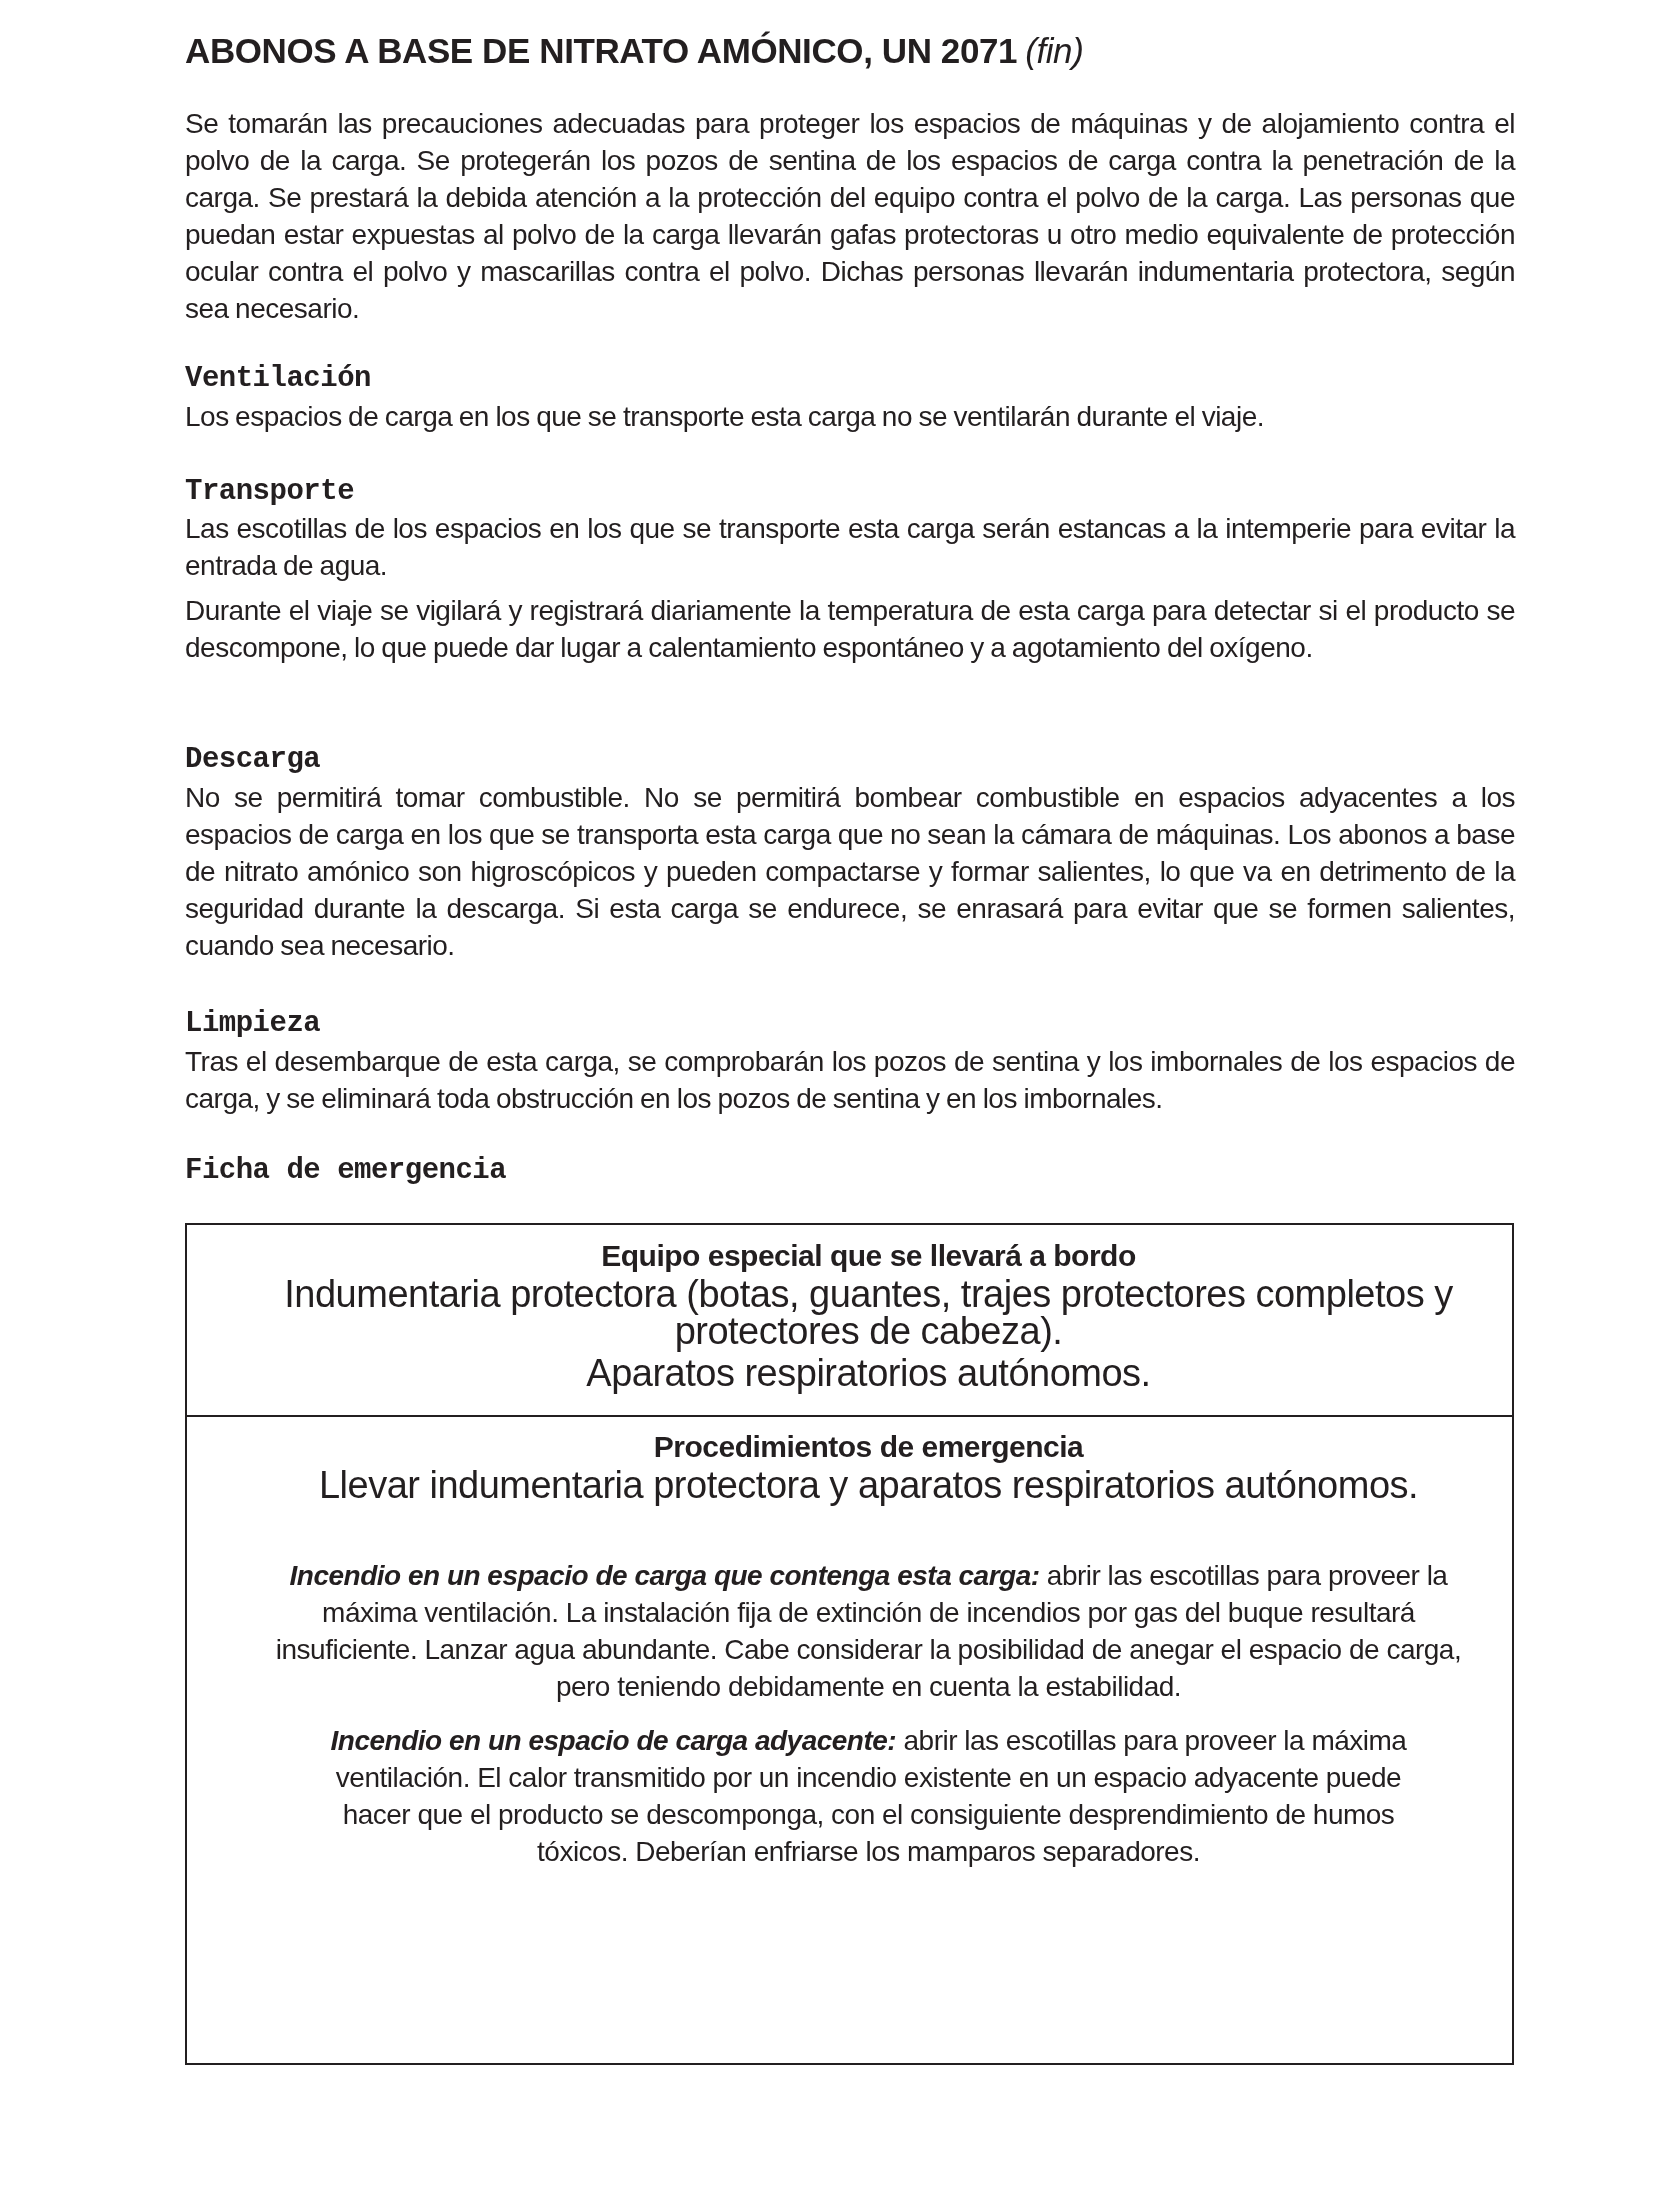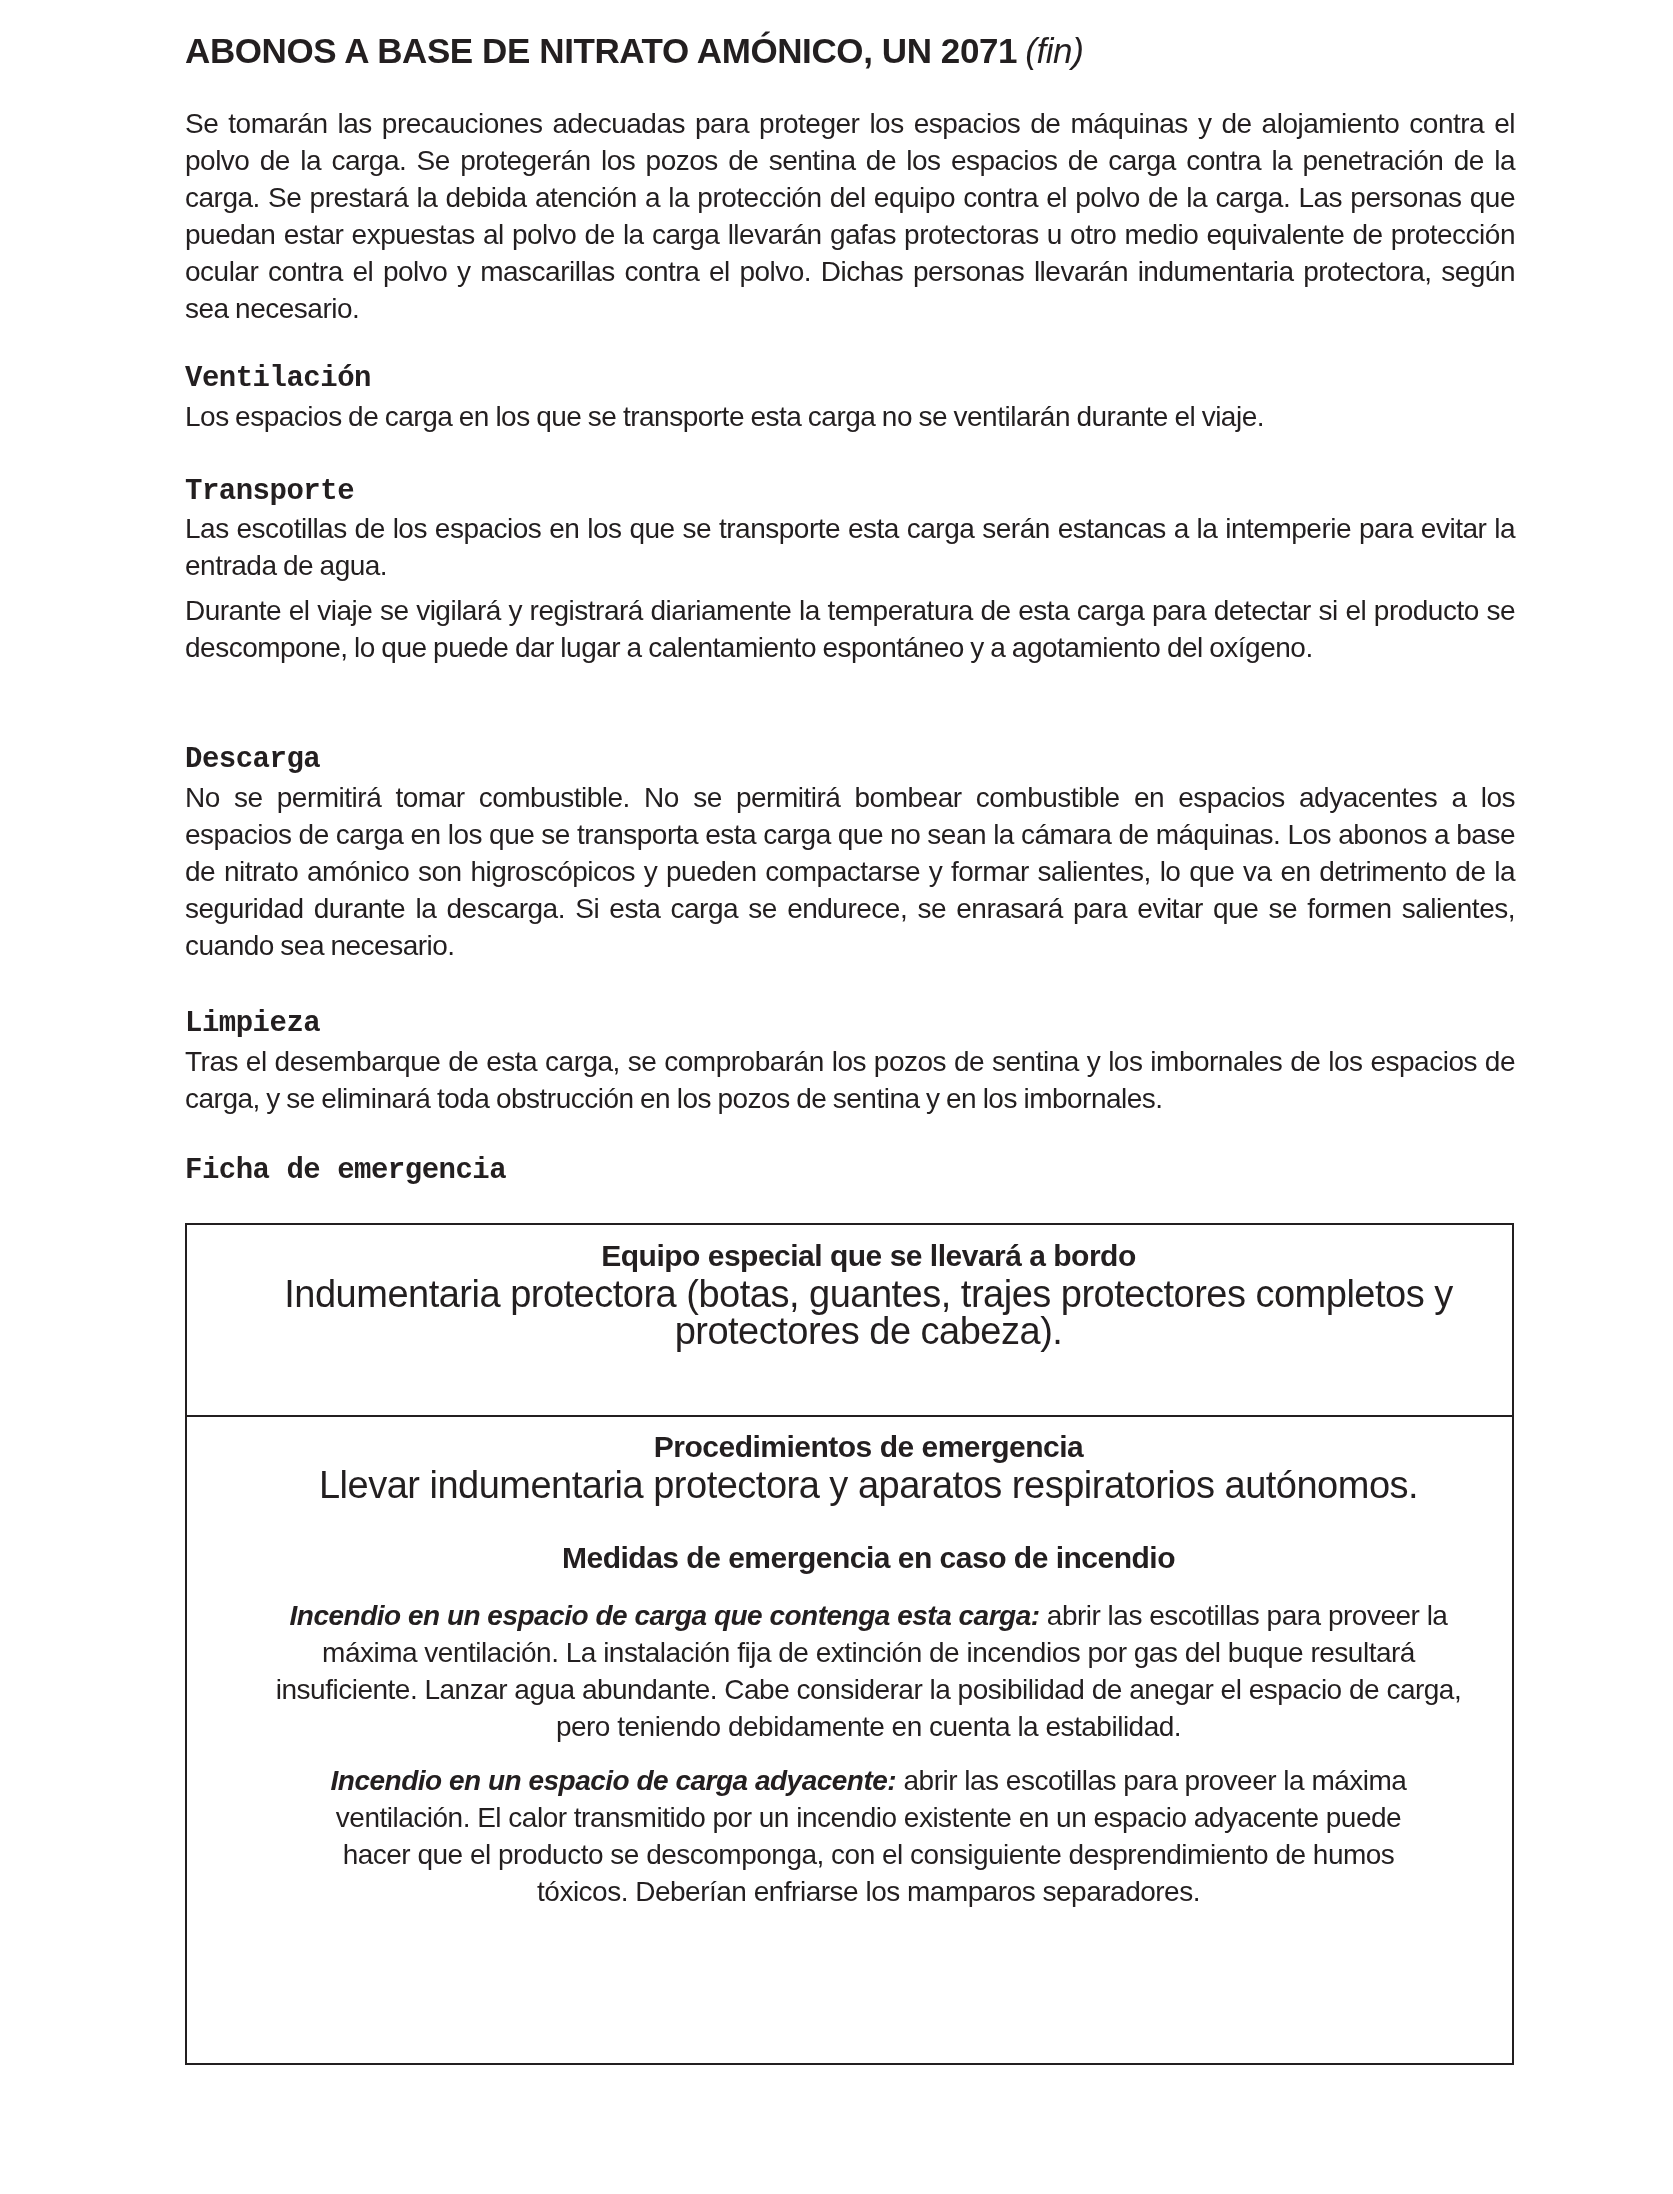--- a/index.html
+++ b/index.html
@@ -60,29 +60,29 @@
   <p class="para" style="top:1043px;">Tras el desembarque de esta carga, se comprobarán los pozos de sentina y los imbornales de los espacios de carga, y se eliminará toda obstrucción en los pozos de sentina y en los imbornales.</p>
 
   <h2 class="heading" style="top:1152px;">Ficha de emergencia</h2>
 </div>
 
 <div class="box">
   <div class="box-section" style="top:11px;">
     <h3 class="box-heading">Equipo especial que se llevará a bordo</h3>
     <p class="box-text">Indumentaria protectora (botas, guantes, trajes protectores completos y</p>
     <p class="box-text">protectores de cabeza).</p>
+    <p class="box-text" style="margin-top:4.7px;">Aparatos respiratorios autónomos.</p>
   </div>
 
   <div class="box-divider"></div>
 
   <div class="box-section" style="top:202px;">
     <h3 class="box-heading">Procedimientos de emergencia</h3>
     <p class="box-text">Llevar indumentaria protectora y aparatos respiratorios autónomos.</p>
   </div>
 
   <div class="box-section" style="top:313px;">
-    <h3 class="box-heading">Medidas de emergencia en caso de incendio</h3>
     <p class="box-para" style="width:1217px; margin-top:19px;"><span class="bi">Incendio en un espacio de carga que contenga esta carga:</span><span> abrir las escotillas para proveer la máxima ventilación. La instalación fija de extinción de incendios por gas del buque resultará insuficiente. Lanzar agua abundante. Cabe considerar la posibilidad de anegar el espacio de carga, pero teniendo debidamente en cuenta la estabilidad.</span></p>
     <p class="box-para" style="width:1138px; margin-top:17.4px;"><span class="bi">Incendio en un espacio de carga adyacente:</span><span> abrir las escotillas para proveer la máxima ventilación. El calor transmitido por un incendio existente en un espacio adyacente puede hacer que el producto se descomponga, con el consiguiente desprendimiento de humos tóxicos. Deberían enfriarse los mamparos separadores.</span></p>
   </div>
 
 </div>
 
 
 </body></html>

